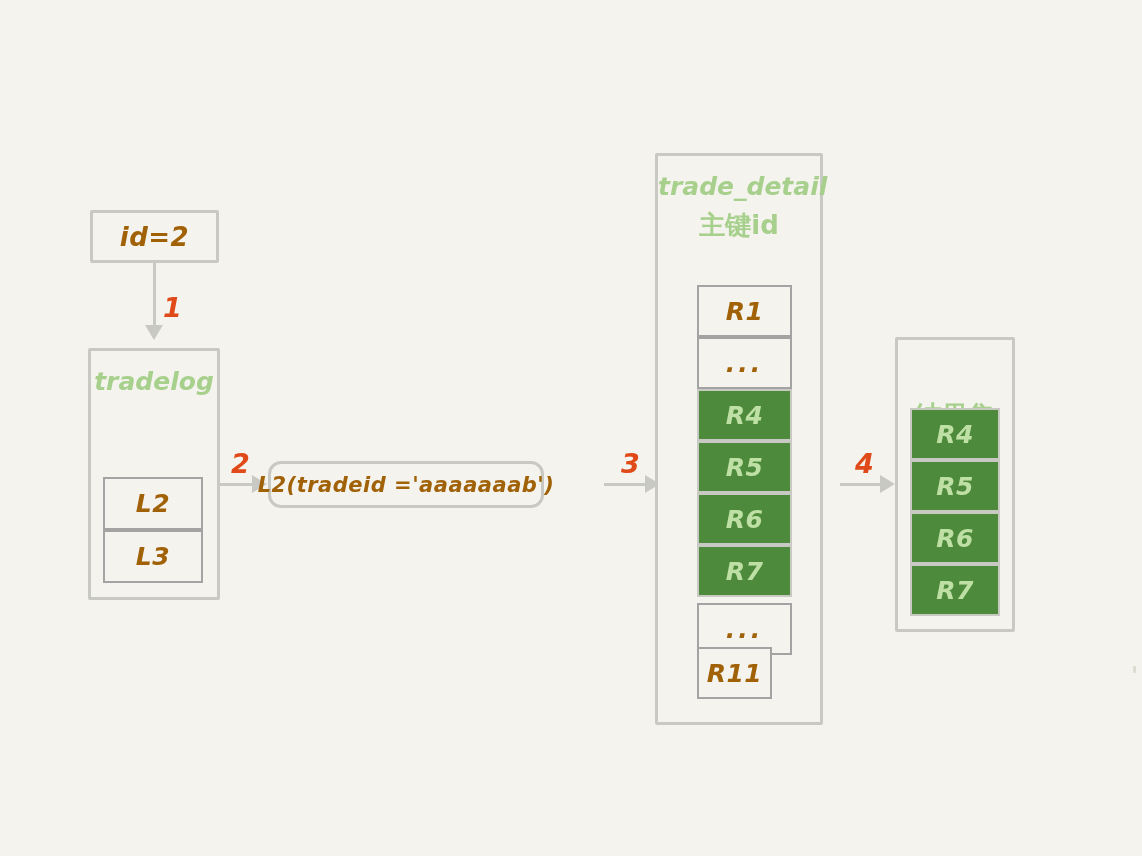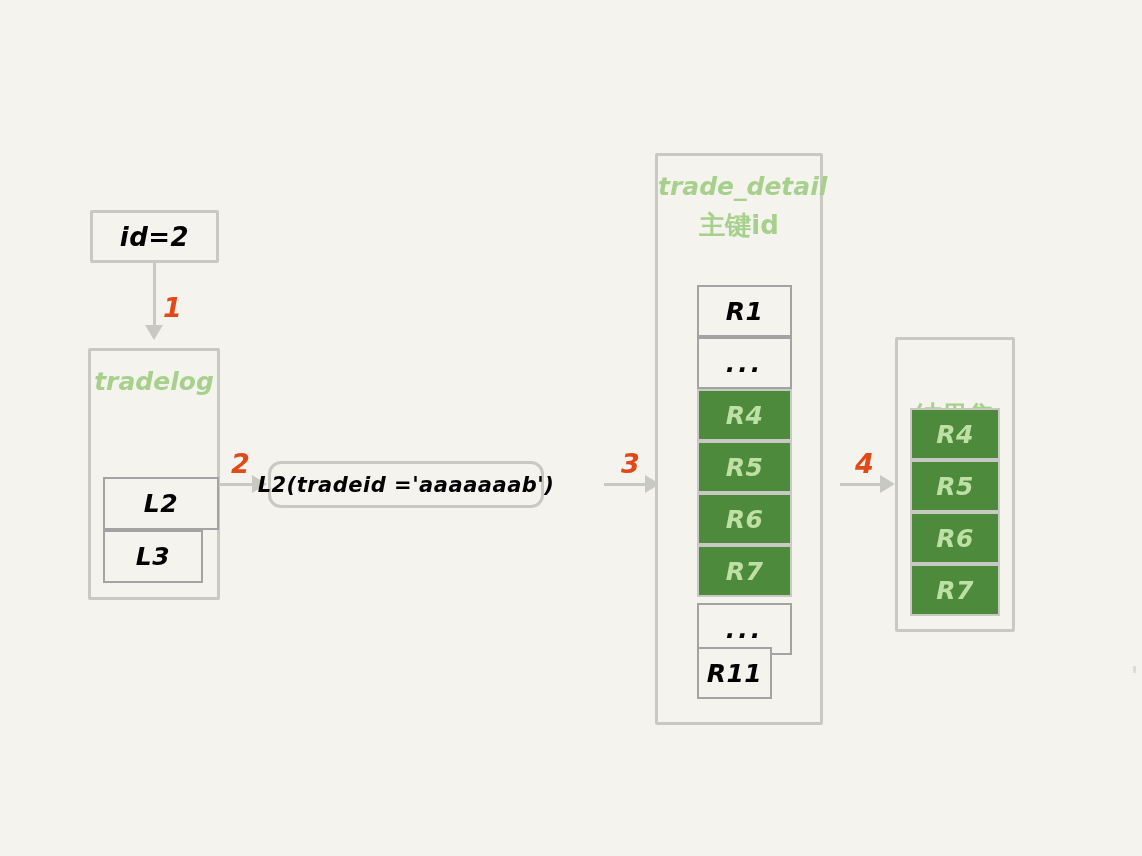--- a/index.html
+++ b/index.html
@@ -33,21 +33,21 @@
     align-items: center;
     justify-content: center;
   }
   .cell.filled {
     background: #4e8a3c;
     border-color: #c9c9c4;
   }
 
   
   .hw {
-    color: #000000;
+    color: #a16207;
     font-family: "DejaVu Sans", sans-serif;
     font-weight: 700;
     font-style: italic;
     letter-spacing: 0.5px;
     white-space: nowrap;
     user-select: none;
   }
   .cell .hw { font-size: 25px; }
   .cell.filled .hw { color: #bfe0a4; }
 
@@ -116,21 +116,21 @@
   </div>
 
   <div class="line-v" style="left:153px; top:263px; height:62px;"></div>
   <div class="arrow-down" style="left:145px; top:325px;"></div>
   <div class="step" style="left:163px; top:292px;">1</div>
 
   <div class="box" style="left:88px; top:348px; width:132px; height:252px;">
     <div class="title" style="left:0; top:16px; width:100%; font-size:25px;">tradelog</div>
   </div>
 
-  <div class="cell" style="left:103px; top:477px; width:116px; height:53px;text-align:center;">
+  <div class="cell" style="left:103px; top:477px; width:100px; height:53px;text-align:center;">
     <span class="hw">L2</span>
   </div>
   <div class="cell" style="left:103px; top:530px; width:100px; height:53px;">
     <span class="hw">L3</span>
   </div>
 
   <div class="line-h" style="left:220px; top:483px; width:36px;"></div>
   <div class="arrow-right" style="left:252px; top:475px;"></div>
   <div class="step" style="left:231px; top:448px;">2</div>
 

